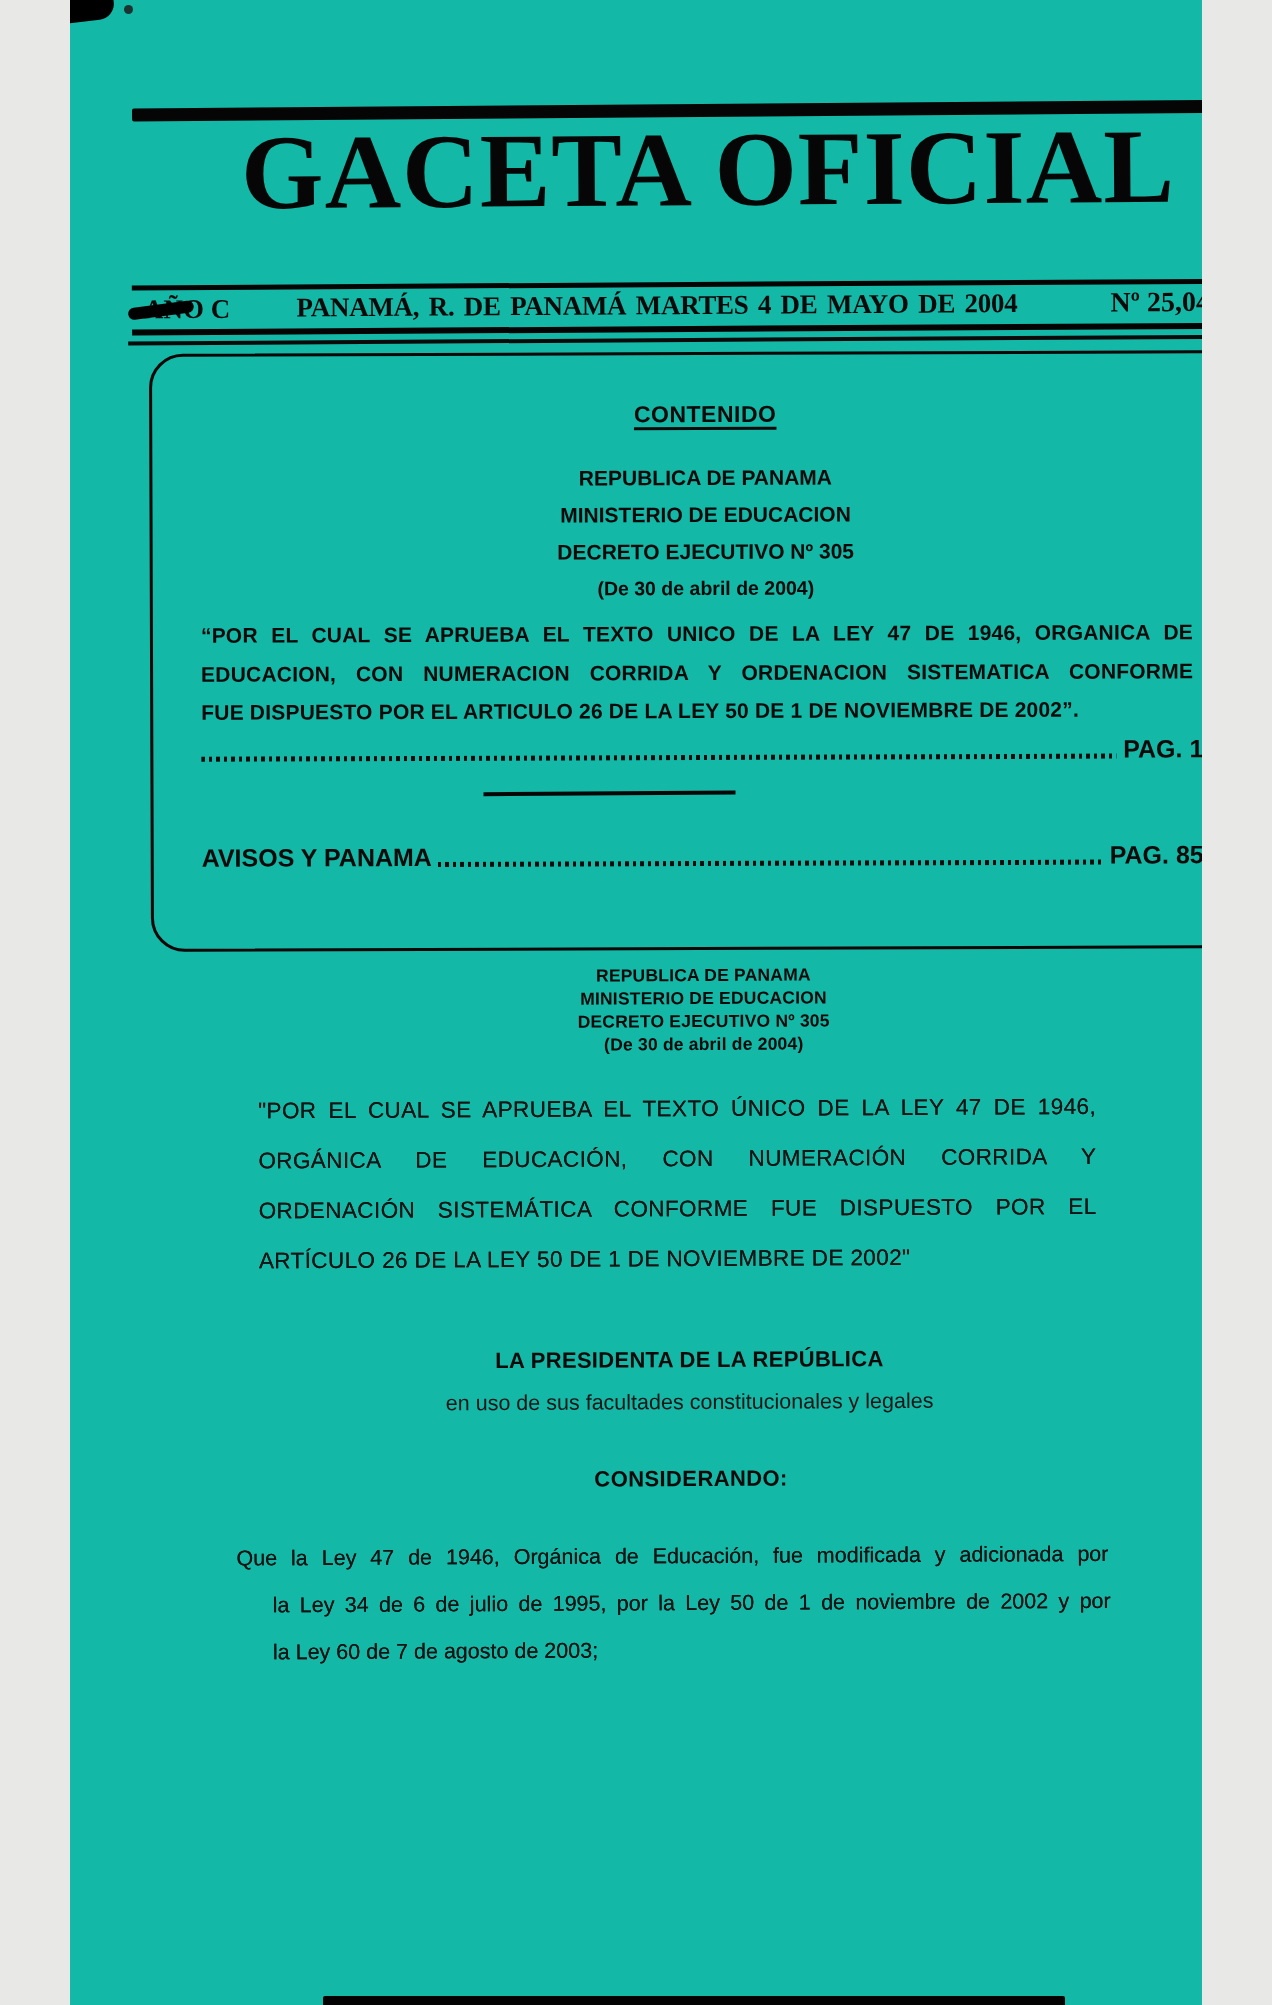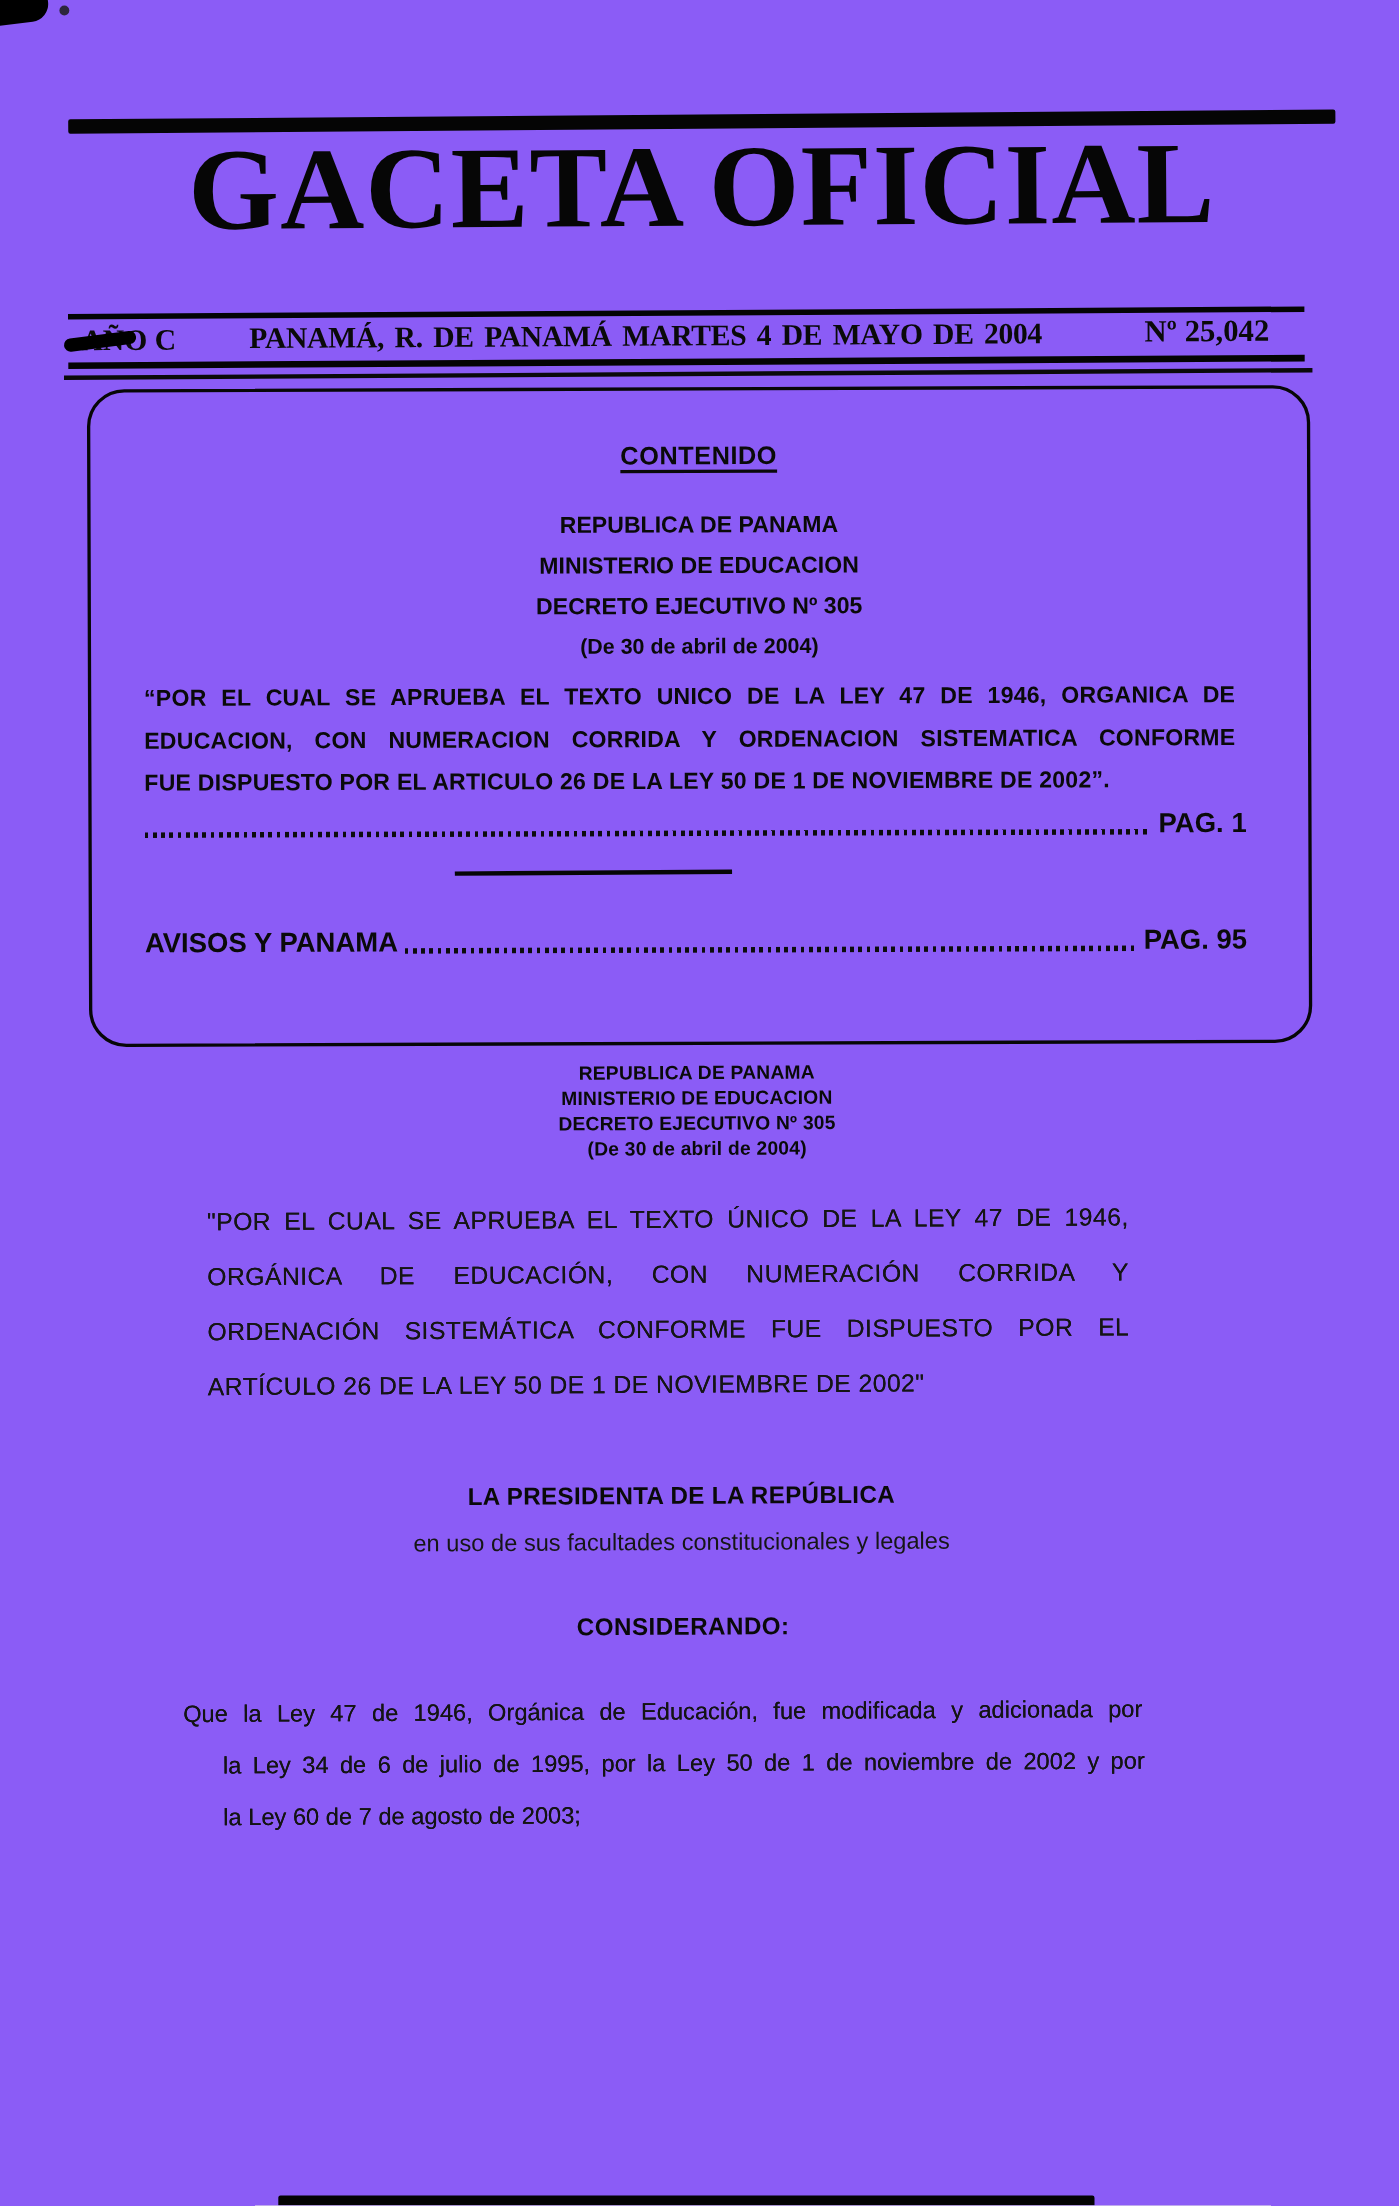--- a/index.html
+++ b/index.html
@@ -1,21 +1,21 @@
 <!DOCTYPE html>
 <html><head>
 <meta charset="utf-8">
 <title>Gaceta Oficial</title>
 <style>
   html,body{margin:0;padding:0;background:#e8e8e6;}
   .page{
     position:relative;
-    width:1272px;height:2005px;
+    width:1132px;height:2005px;
     margin:0 auto;
-    background:#8b5cf6;
+    background:#14b8a6;
     overflow:hidden;
     color:#0a0a0a;
     font-family:"Liberation Sans","DejaVu Sans",sans-serif;
   }
   
   .corner-blob{position:absolute;left:-8px;top:-9px;width:52px;height:30px;background:#000;
     border-radius:0 4px 16px 4px;transform:rotate(-7deg);}
   .corner-dot{position:absolute;left:54px;top:5px;width:9px;height:9px;background:#1c1c1c;border-radius:50%;opacity:.85;}
   .speckles{position:absolute;left:0;top:0;width:2px;height:2px;background:transparent;border-radius:50%;
     box-shadow:
@@ -132,21 +132,21 @@
     <div class="leader-row leader1">
       <div class="dots"></div>
       <div class="lbl right">PAG. 1</div>
     </div>
 
     <div class="center-rule"></div>
 
     <div class="leader-row leader2">
       <div class="lbl left">AVISOS Y PANAMA</div>
       <div class="dots"></div>
-      <div class="lbl right">PAG. 95</div>
+      <div class="lbl right">PAG. 85</div>
     </div>
   </div>
 
   <div class="lower">
 
     <div class="dec-heads">
       <div>REPUBLICA DE PANAMA</div>
       <div>MINISTERIO DE EDUCACION</div>
       <div>DECRETO EJECUTIVO Nº 305</div>
       <div>(De 30 de abril de 2004)</div>

